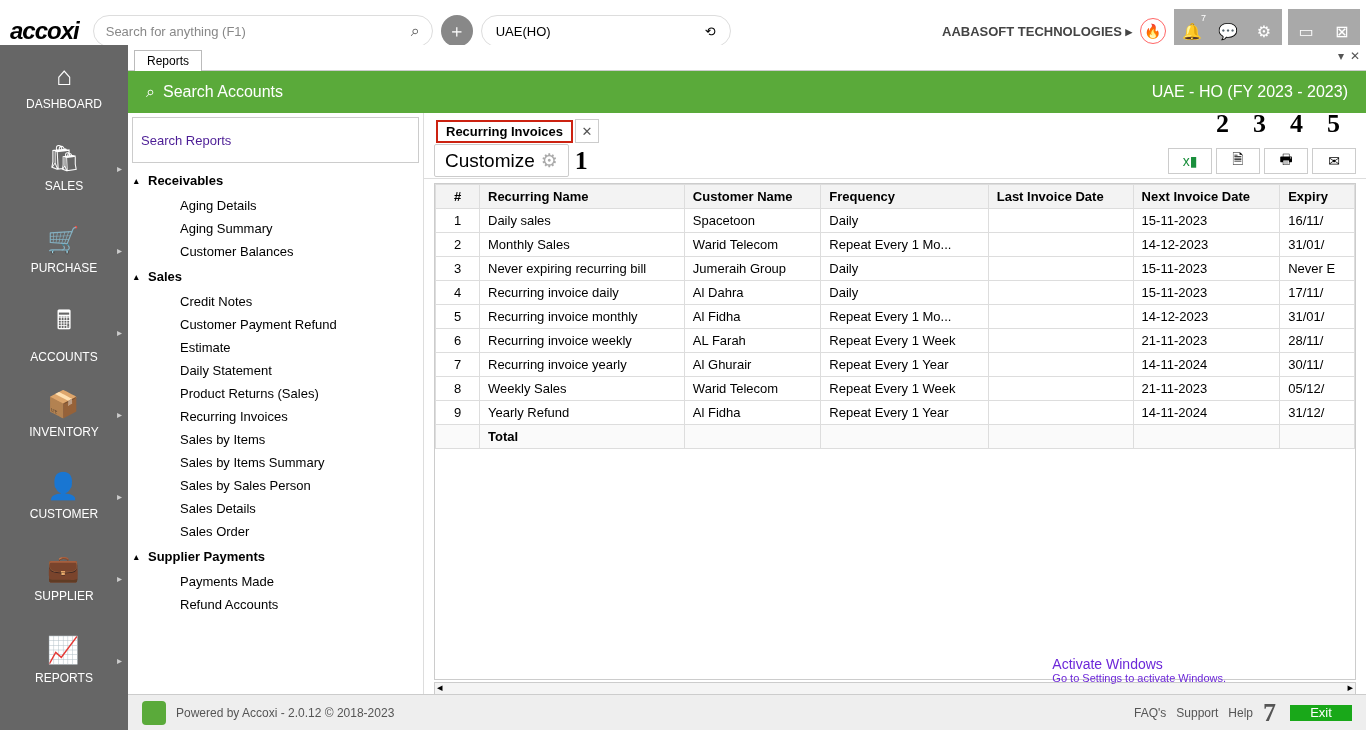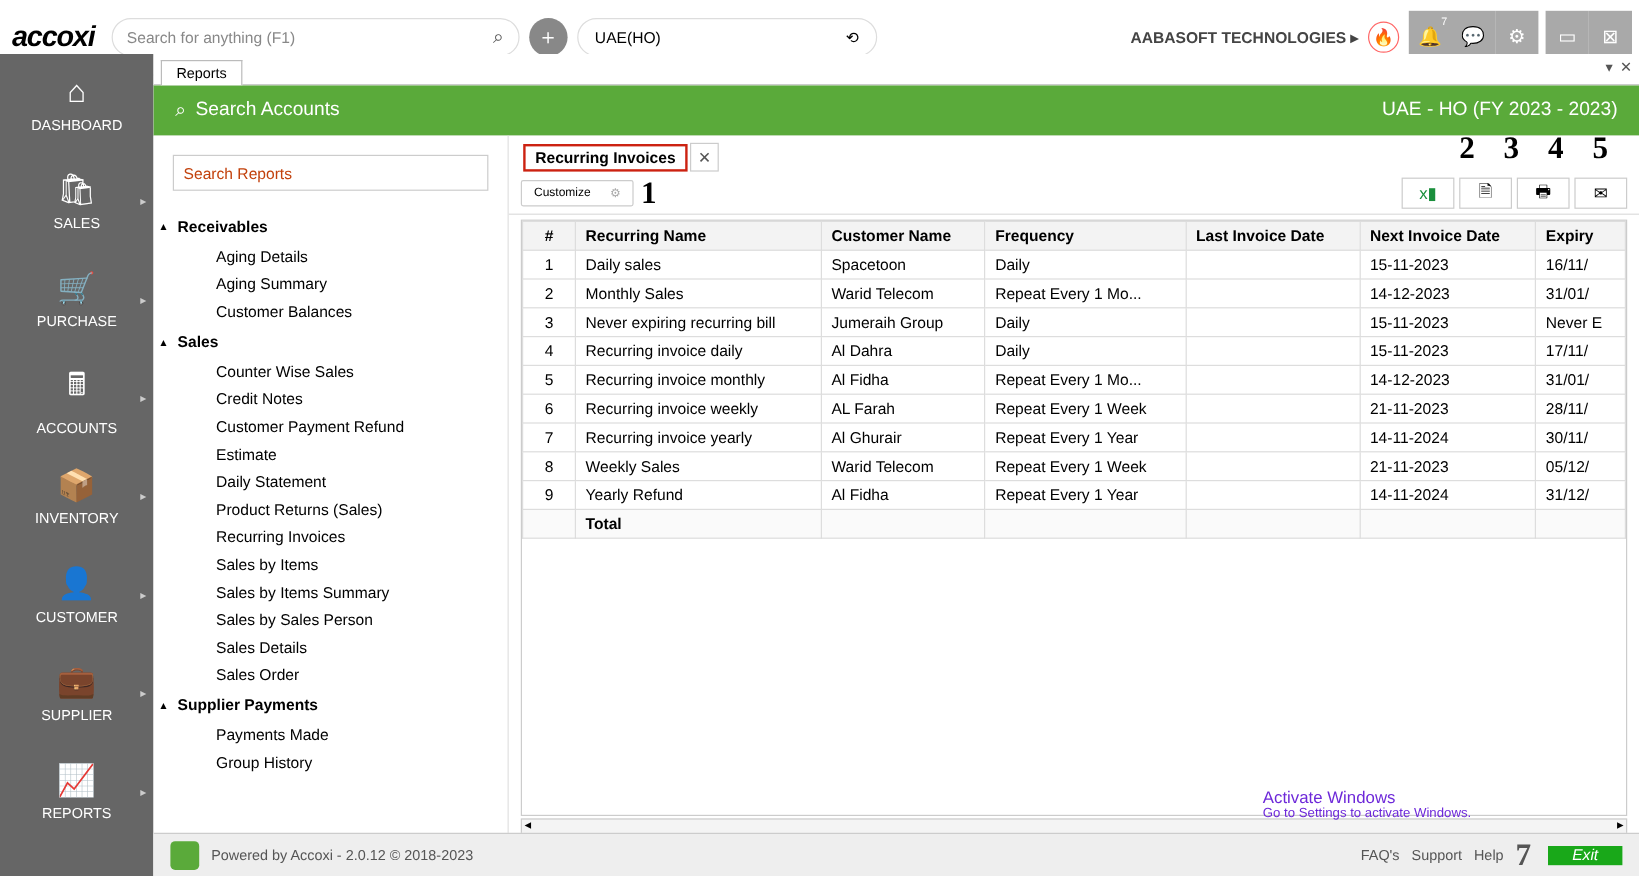--- a/index.html
+++ b/index.html
@@ -18,52 +18,52 @@
 .rail-item .chev { position:absolute; right:6px; top:50%; transform:translateY(-50%); font-size:10px; color:#ccc;}
 .rail-icon { font-size:26px; }
 .main { position:absolute; left:128px; top:45px; right:0; bottom:0; background:#eee; display:flex; flex-direction:column;}
 .reports-tab-row { height:26px; background:#fff; border-bottom:1px solid #ccc; display:flex; align-items:flex-end; padding-left:6px; position:relative;}
 .reports-tab { padding:3px 12px; font-size:12px; border:1px solid #bbb; border-bottom:none; background:#fff; position:relative; top:1px;}
 .pin-close { position:absolute; right:6px; top:4px; font-size:12px; color:#555; display:flex; gap:6px;}
 .green-bar { height:42px; background:#5aaa3a; color:#fff; display:flex; align-items:center; justify-content:space-between; padding:0 18px; font-size:16px;}
 .green-bar .left { display:flex; align-items:center; gap:8px;}
 .body-row { flex:1; display:flex; min-height:0;}
 .side-panel { width:296px; background:#fff; border-right:1px solid #ddd; display:flex; flex-direction:column;}
-.side-search { height:30px; margin:16px; border:1px solid #ccc; padding:0 8px; font-size:13px; color:#c2410c; display:flex; align-items:center;}
+.side-search { height:46px; margin:4px; border:1px solid #ccc; padding:0 8px; font-size:13px; color:#4c1d95; display:flex; align-items:center;}
 .tree { flex:1; overflow-y:auto; font-size:13px; }
 .tree .hdr { font-weight:700; padding:6px 10px 6px 20px; position:relative;}
 .tree .hdr::before{ content:"▴"; position:absolute; left:6px; font-size:9px; top:9px;}
 .tree .leaf { padding:4px 10px 4px 52px; cursor:pointer;}
 .content { flex:1; display:flex; flex-direction:column; min-width:0; background:#fff; margin:0 0 0 0;}
 .tab-strip { height:30px; margin-left:12px; display:flex; align-items:flex-end; position:relative;}
 .doc-tab { border:2.5px solid #c21; padding:2px 8px; font-size:13px; font-weight:700; color:#000; background:#fff;}
 .doc-tab-x { width:24px; height:24px; display:flex; align-items:center; justify-content:center; font-size:13px; color:#555; margin-left:2px; border:1px solid #ccc; cursor:pointer;}
 .anno-row { position:absolute; right:26px; top:-4px; display:flex; gap:24px; }
 .anno { font-size:26px; font-weight:900; font-family:Georgia,serif;}
 .toolbar2 { height:36px; display:flex; align-items:center; padding:0 10px; gap:4px; border-bottom:1px solid #ddd;}
-.cust-btn { border:1px solid #ccc; padding:4px 10px; font-size:10px; display:flex; align-items:center; gap:16px; border-radius:2px; }
+.cust-btn { border:1px solid #ccc; padding:4px 10px; font-size:19px; display:flex; align-items:center; gap:6px; border-radius:2px; }
 .toolbar2 .spacer{flex:1;}
 .mini-btn { width:44px; height:26px; border:1px solid #ccc; display:flex; align-items:center; justify-content:center; font-size:14px; }
 .grid-wrap { flex:1; overflow:auto; margin:4px 10px 2px; border:1px solid #ccc;}
 table { border-collapse:collapse; width:100%; font-size:13px;}
 th,td { border:1px solid #ddd; padding:4px 8px; white-space:nowrap; text-align:left;}
 th { background:#f3f3f3; font-weight:600;}
 td.num, th.num { text-align:center; width:44px;}
 tr.total-row td { font-weight:700; background:#fafafa;}
 .hscroll { height:14px; margin:0 10px; border:1px solid #ccc; background:#f4f4f4; position:relative;}
 .hscroll::before{content:"◂"; position:absolute; left:2px; top:-2px; font-size:11px;}
 .hscroll::after{content:"▸"; position:absolute; right:2px; top:-2px; font-size:11px;}
 .pager-row { height:34px; display:flex; align-items:center; justify-content:flex-end; padding:0 12px; gap:6px; position:relative;}
 .pager-txt { border:1px solid #ccc; height:24px; width:210px; padding:0 8px; font-size:12px; display:flex; align-items:center;}
 .pager-btn { border:1px solid #ccc; width:26px; height:24px; display:flex; align-items:center; justify-content:center; font-size:13px; font-weight:700;}
 .watermark { position:absolute; right:140px; bottom:46px; color:#6d28d9; font-size:14px; text-align:left; pointer-events:none;}
 .footer { position:absolute; left:128px; right:0; bottom:0; height:36px; background:#eee; border-top:1px solid #ccc; display:flex; align-items:center; padding:0 14px; font-size:12px; color:#555; gap:10px;}
 .footer .sq { width:24px; height:24px; background:#5aaa3a; border-radius:4px;}
 .footer .spacer{flex:1;}
-.exit-btn { width:62px; height:16px; background:#19a819; color:#fff; display:flex; align-items:center; justify-content:center; font-size:13px; cursor:pointer;font-style:italic;}
+.exit-btn { width:62px; height:16px; background:#19a819; color:#fff; display:flex; align-items:center; justify-content:center; font-size:13px; cursor:pointer;}
 .anno-6 { position:absolute; left:-28px; top:-4px; font-size:26px; font-weight:900; font-family:Georgia,serif;}
 .anno-7 { font-size:26px; font-weight:900; font-family:Georgia,serif; margin-right:4px;}
 .red-dot { width:26px; height:26px; border-radius:50%; border:1px solid #f66; display:flex; align-items:center; justify-content:center; color:#d22; font-size:14px;}
 .badge{ position:absolute; top:4px; right:4px; font-size:9px; color:#fff;}
 </style>
 </head>
 <body>
 
 <div class="topbar">
   <div class="logo">accoxi</div>
@@ -150,35 +150,34 @@
   <div class="body-row">
 
     <div class="side-panel">
       <div class="side-search">Search Reports</div>
       <div class="tree" id="tree">
           <div class="hdr">Receivables</div>
           <div class="leaf">Aging Details</div>
           <div class="leaf">Aging Summary</div>
           <div class="leaf">Customer Balances</div>
           <div class="hdr">Sales</div>
-          <div class="leaf">Counter Wise Sales</div>
           <div class="leaf">Credit Notes</div>
           <div class="leaf">Customer Payment Refund</div>
           <div class="leaf">Estimate</div>
           <div class="leaf">Daily Statement</div>
           <div class="leaf">Product Returns (Sales)</div>
           <div class="leaf">Recurring Invoices</div>
           <div class="leaf">Sales by Items</div>
           <div class="leaf">Sales by Items Summary</div>
           <div class="leaf">Sales by Sales Person</div>
           <div class="leaf">Sales Details</div>
           <div class="leaf">Sales Order</div>
           <div class="hdr">Supplier Payments</div>
           <div class="leaf">Payments Made</div>
-          <div class="leaf">Group History</div>
+          <div class="leaf">Refund Accounts</div>
         </div>
     </div>
 
     <div class="content">
       <div class="tab-strip">
         <div class="doc-tab">Recurring Invoices</div>
         <div class="doc-tab-x">✕</div>
         <div class="anno-row">
           <span class="anno">2</span>
           <span class="anno">3</span>

